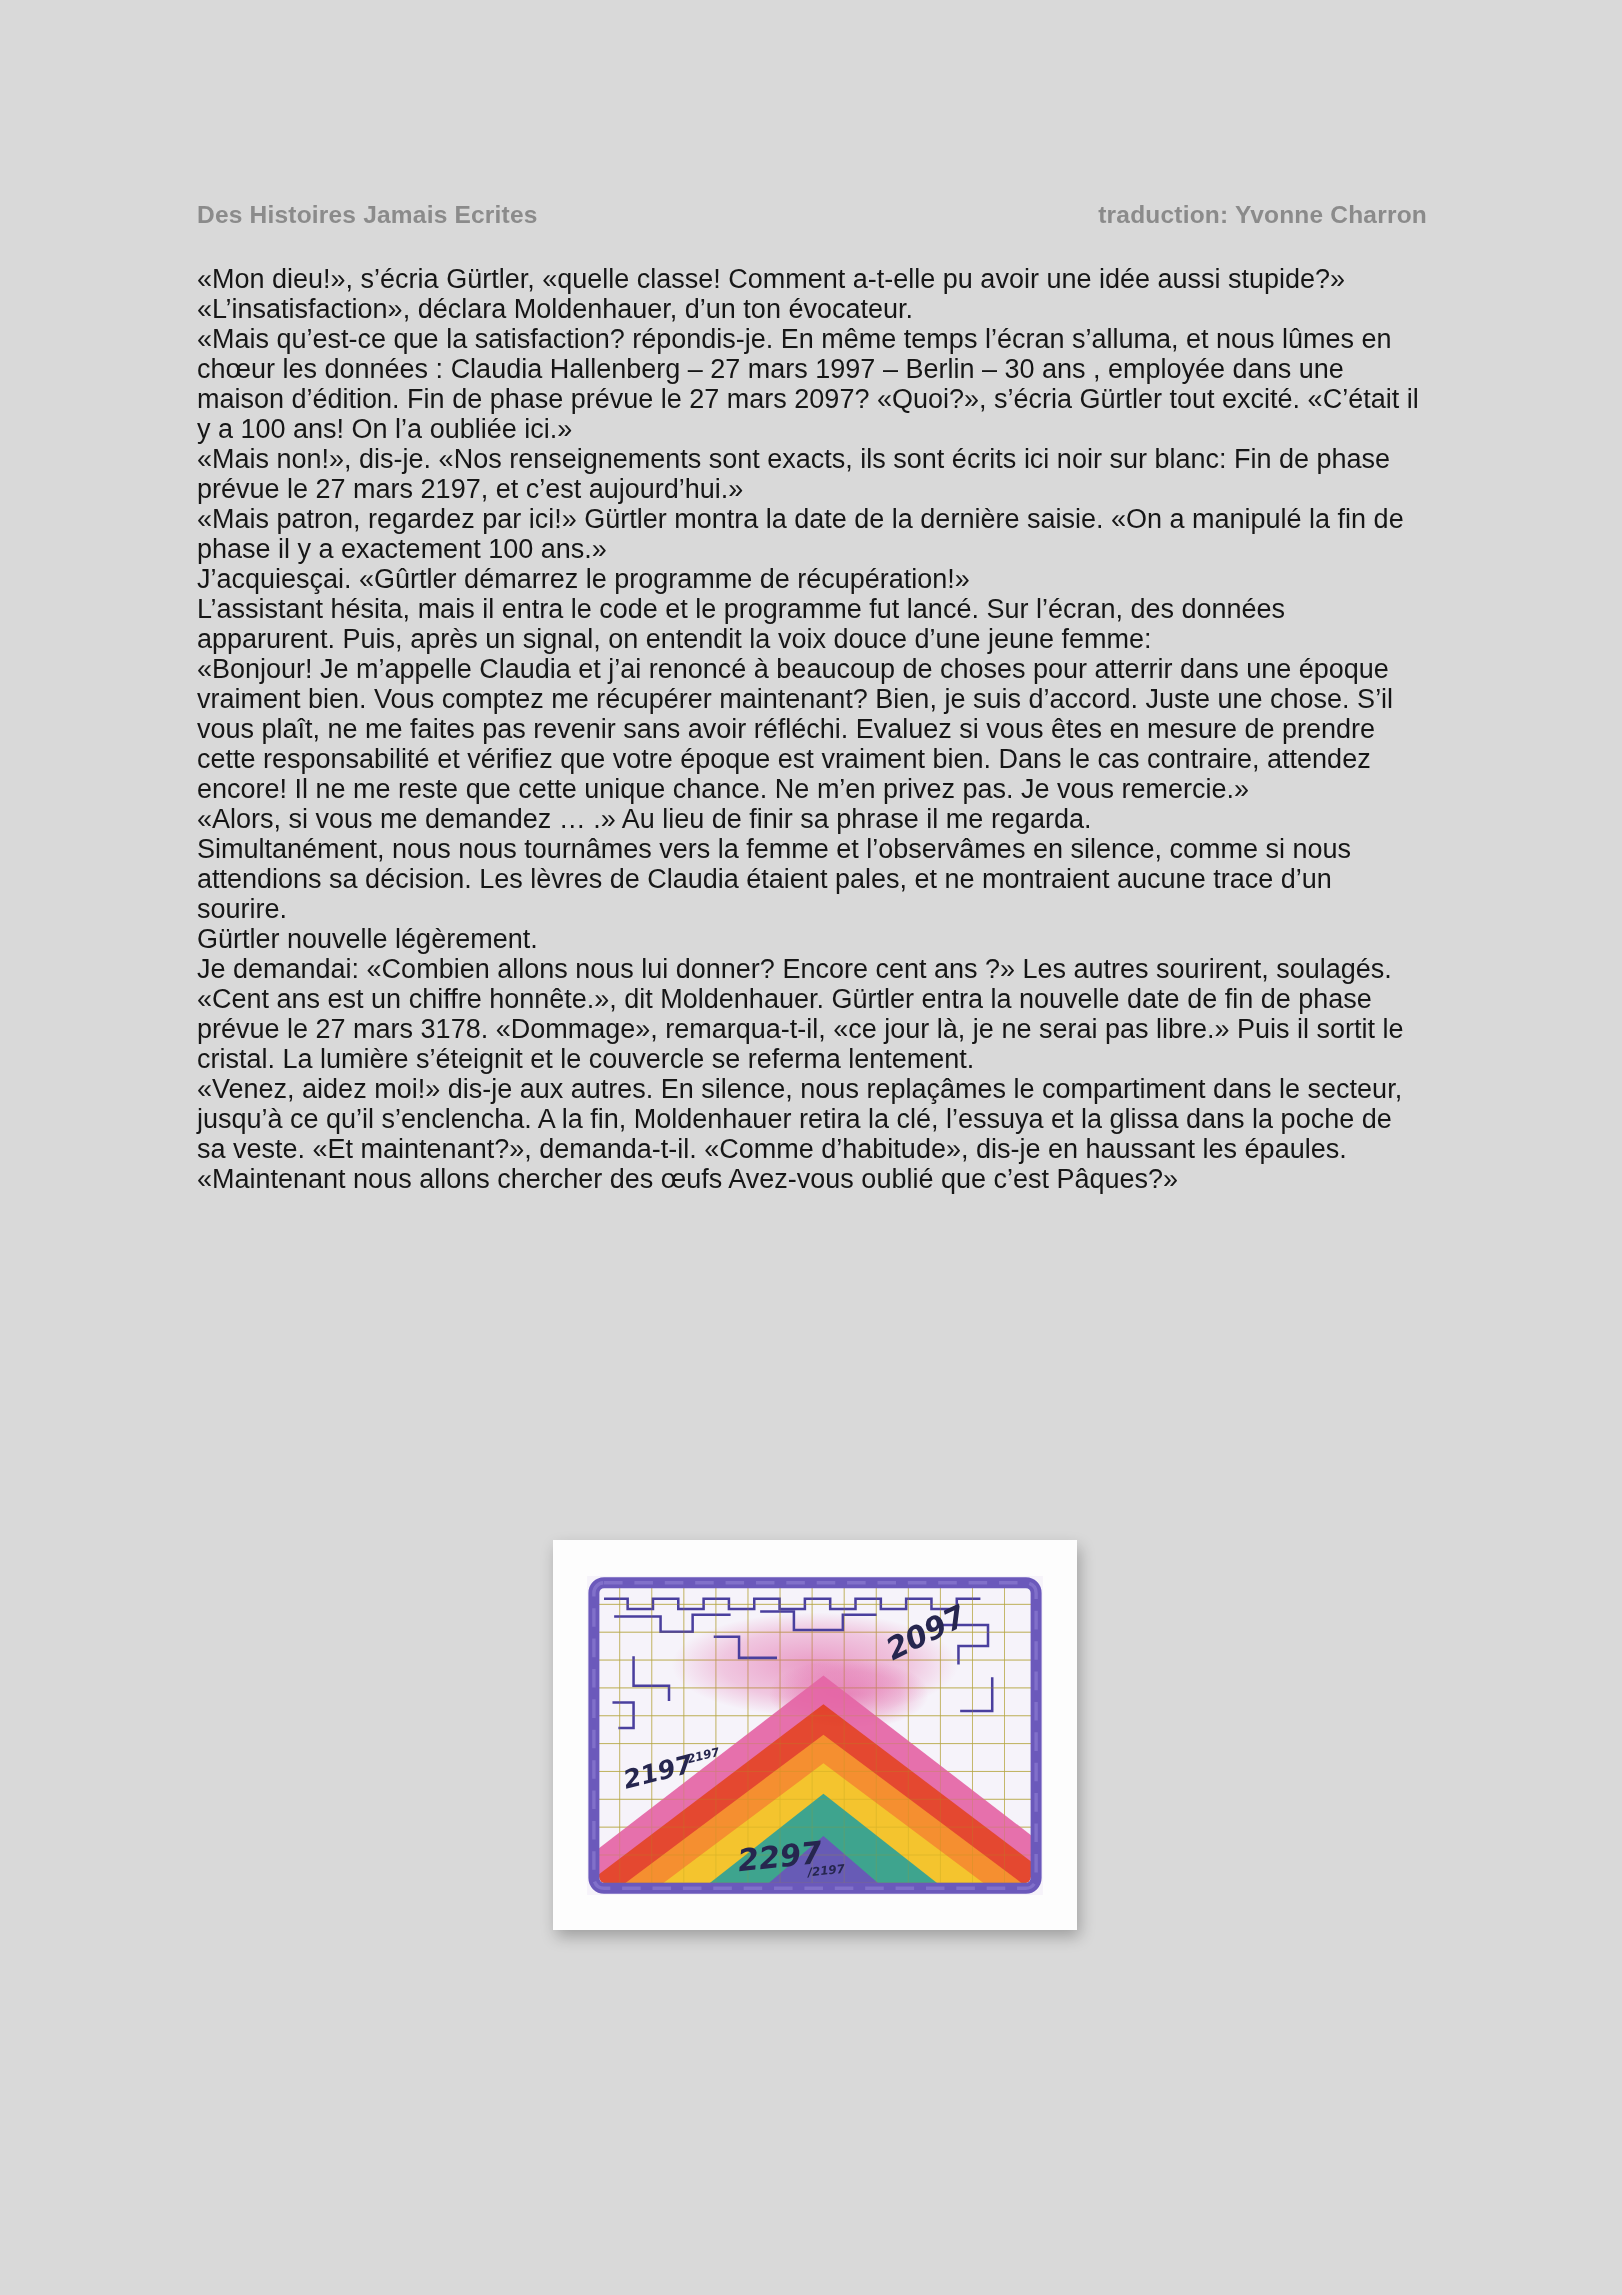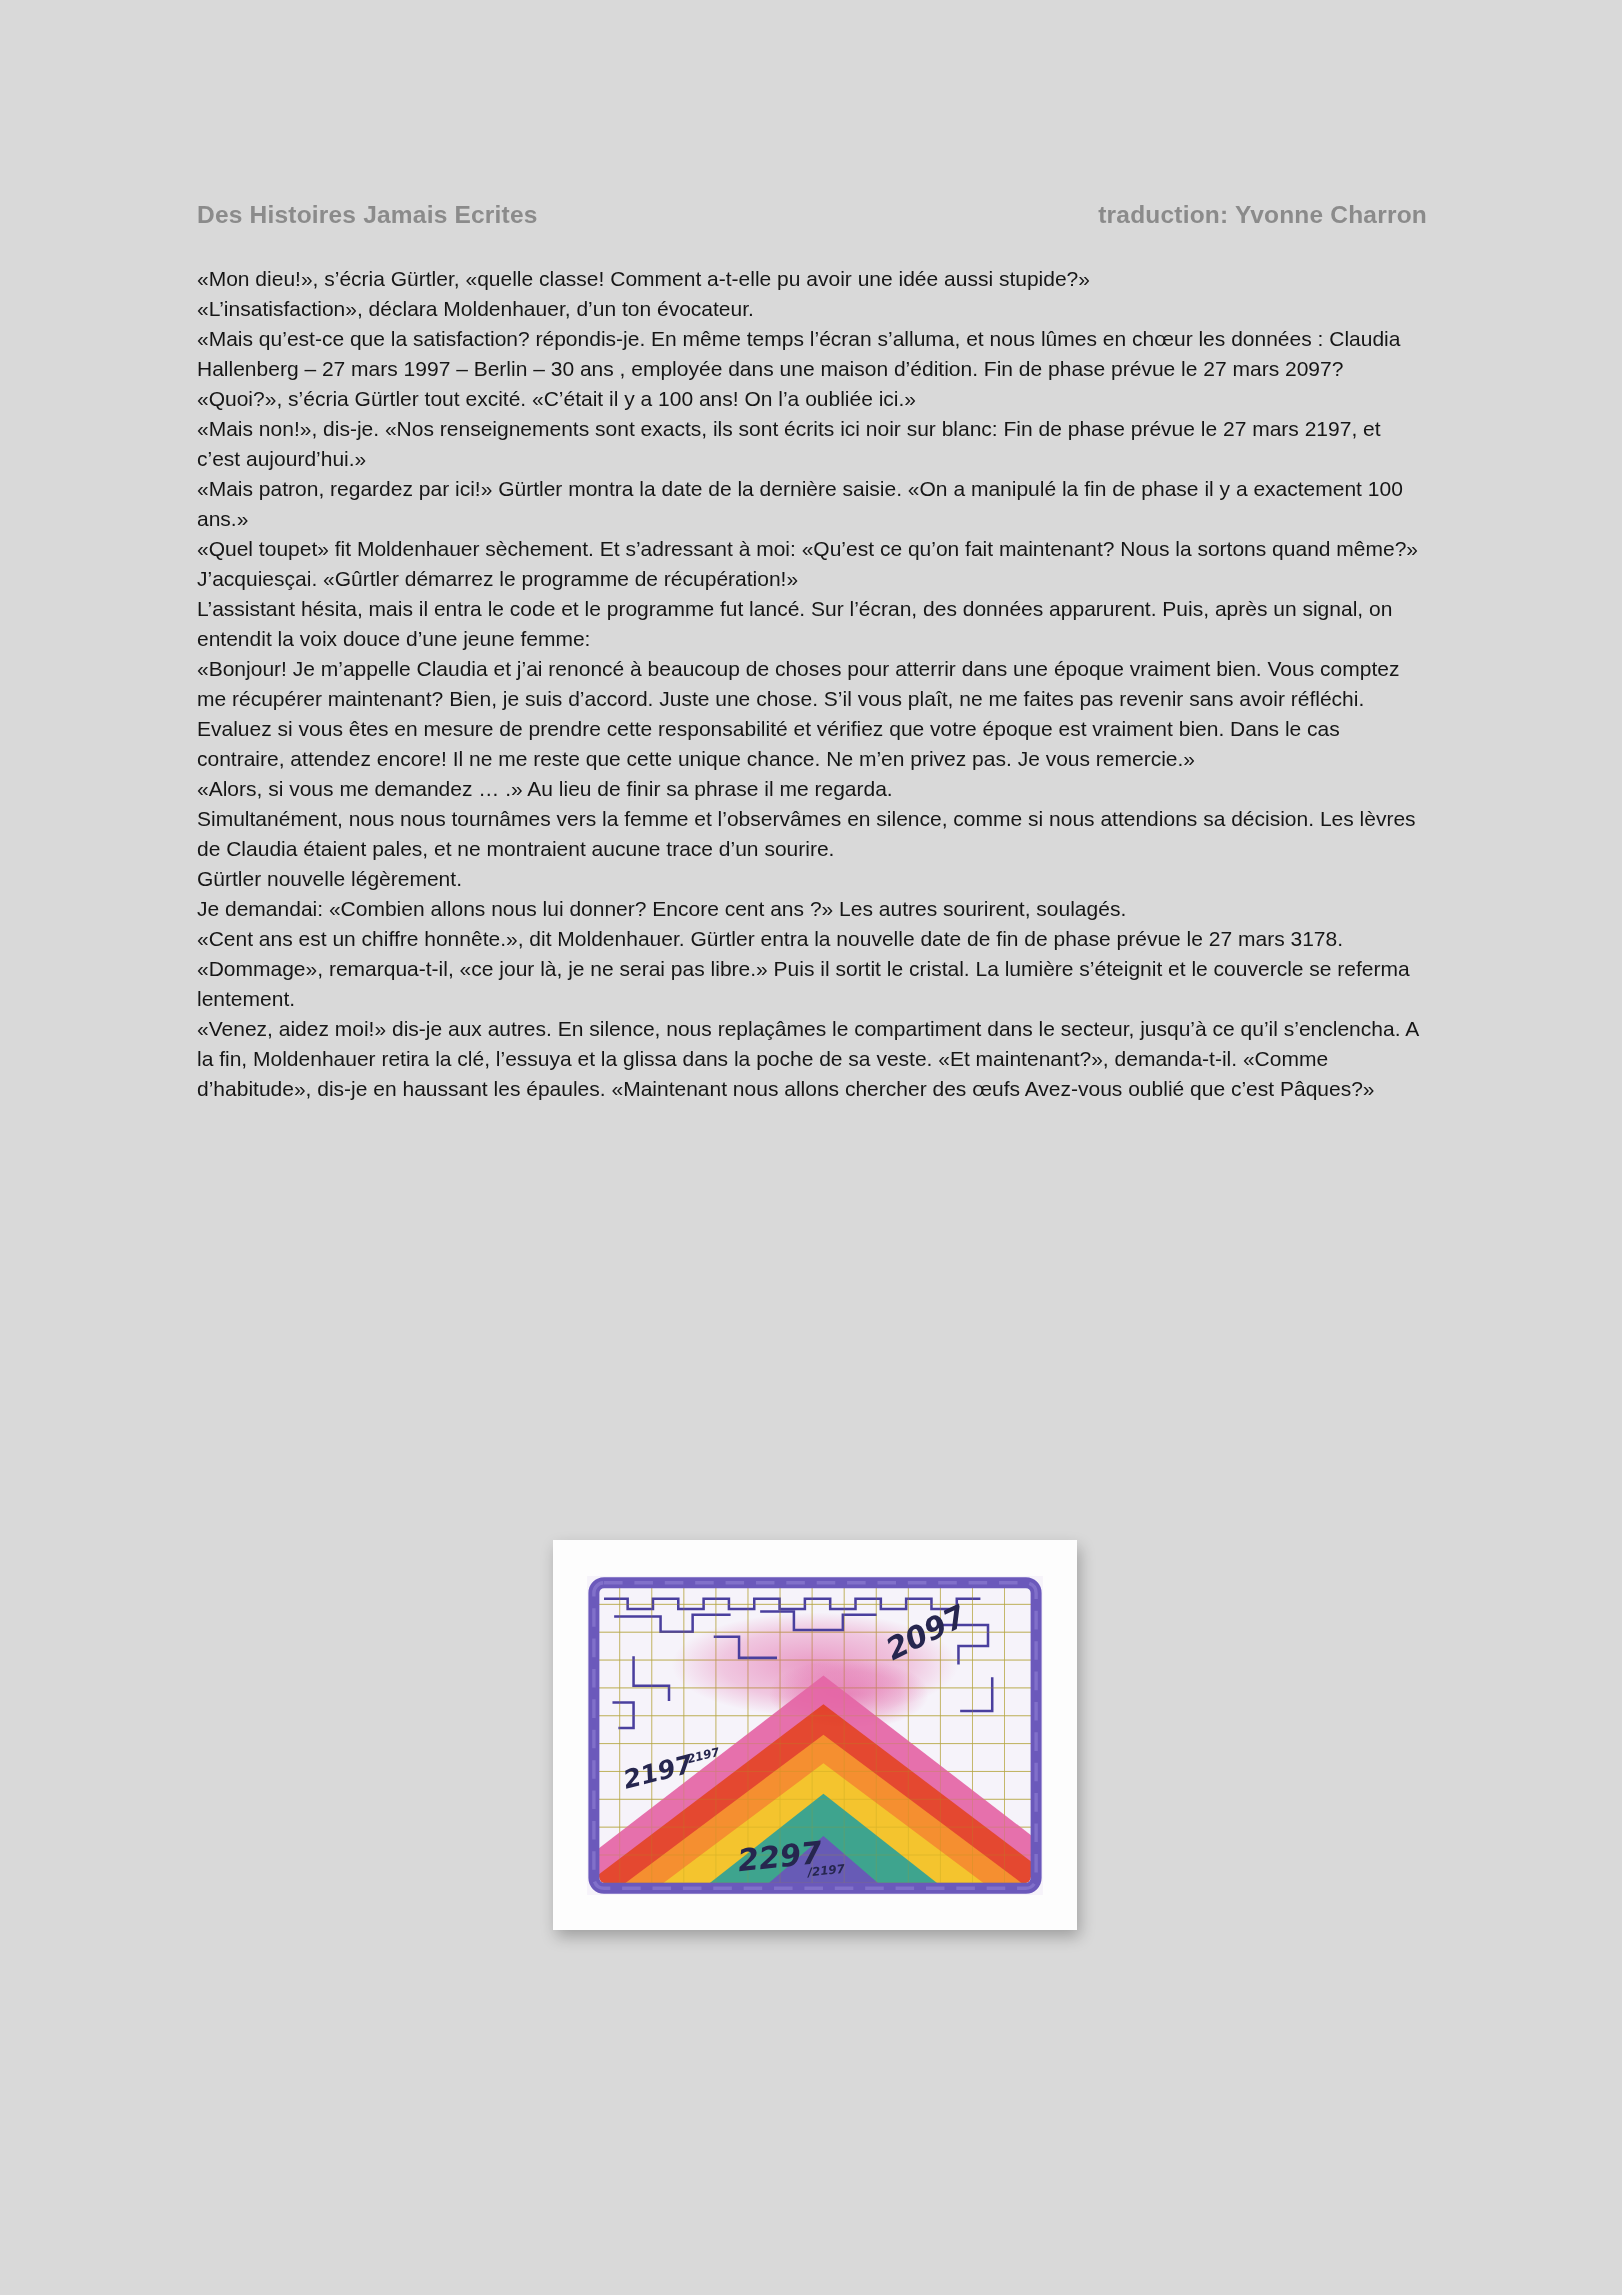--- a/index.html
+++ b/index.html
@@ -25,21 +25,21 @@
     font-size: 24.5px;
     font-weight: bold;
     color: #8b8b8b;
     letter-spacing: 0.2px;
   }
   .body-text {
     position: absolute;
     left: 197px;
     top: 264px;
     width: 1230px;
-    font-size: 21px;
+    font-size: 27px;
     line-height: 30px;
     color: #161616;
   }
   .body-text p { margin: 0; }
   .artwork-paper {
     position: absolute;
     left: 553px;
     top: 1540px;
     width: 524px;
     height: 390px;
@@ -69,21 +69,20 @@
     <span>traduction: Yvonne Charron</span>
   </header>
 
   <main class="body-text">
 
   <p>«Mon dieu!», s’écria Gürtler, «quelle classe! Comment a-t-elle pu avoir une idée aussi stupide?»</p>
       <p>«L’insatisfaction», déclara Moldenhauer,  d’un ton évocateur.</p>
       <p>«Mais qu’est-ce que la satisfaction? répondis-je. En même temps l’écran s’alluma, et nous lûmes en chœur les données : Claudia Hallenberg – 27 mars 1997 –  Berlin – 30 ans , employée dans une maison d’édition. Fin de phase prévue le 27 mars  2097? «Quoi?», s’écria Gürtler  tout excité. «C’était il y a 100 ans! On l’a oubliée ici.»</p>
       <p>«Mais non!»,  dis-je. «Nos renseignements sont exacts, ils sont écrits ici noir sur blanc: Fin de phase prévue le 27 mars 2197, et c’est aujourd’hui.»</p>
       <p>«Mais patron, regardez par ici!» Gürtler montra la date de la dernière saisie. «On a manipulé la fin de phase il y a exactement 100 ans.»</p>
-      <p>«Quel toupet» fit Moldenhauer sèchement. Et s’adressant à moi: «Qu’est ce qu’on fait maintenant? Nous la sortons quand même?»</p>
       <p>J’acquiesçai. «Gûrtler démarrez le programme de récupération!»</p>
       <p>L’assistant hésita, mais il entra le code et le programme fut lancé. Sur l’écran, des données apparurent.  Puis, après un signal, on entendit la voix douce d’une jeune femme:</p>
       <p>«Bonjour! Je m’appelle Claudia et j’ai renoncé à beaucoup de choses pour atterrir dans une époque vraiment bien. Vous comptez me récupérer maintenant? Bien, je suis d’accord. Juste une chose. S’il vous plaît, ne me faites pas revenir sans avoir réfléchi. Evaluez si vous êtes en mesure de prendre cette responsabilité et vérifiez que votre époque est vraiment bien. Dans le cas contraire, attendez encore! Il ne me reste que cette unique chance. Ne m’en privez pas. Je vous  remercie.»</p>
       <p>«Alors, si vous me demandez … .» Au lieu de finir sa phrase il me regarda.</p>
       <p>Simultanément, nous nous tournâmes vers la femme et l’observâmes en silence, comme si nous attendions sa décision.  Les lèvres de Claudia étaient pales, et ne montraient aucune trace d’un sourire.</p>
       <p>Gürtler nouvelle légèrement.</p>
       <p>Je demandai: «Combien allons nous lui donner? Encore cent ans ?» Les autres sourirent, soulagés.</p>
       <p>«Cent ans est un chiffre honnête.», dit Moldenhauer. Gürtler entra la nouvelle date de fin de phase prévue le 27 mars 3178. «Dommage», remarqua-t-il, «ce jour là, je ne serai pas libre.» Puis il sortit le cristal. La lumière s’éteignit et le couvercle se referma lentement.</p>
       <p>«Venez, aidez moi!» dis-je aux autres. En silence, nous replaçâmes le compartiment dans le secteur, jusqu’à ce qu’il s’enclencha. A la fin, Moldenhauer retira la clé,  l’essuya et la glissa dans la poche de  sa veste.  «Et maintenant?», demanda-t-il. «Comme d’habitude», dis-je en haussant les épaules. «Maintenant nous allons chercher des œufs  Avez-vous oublié que c’est Pâques?»</p>
     </main>

